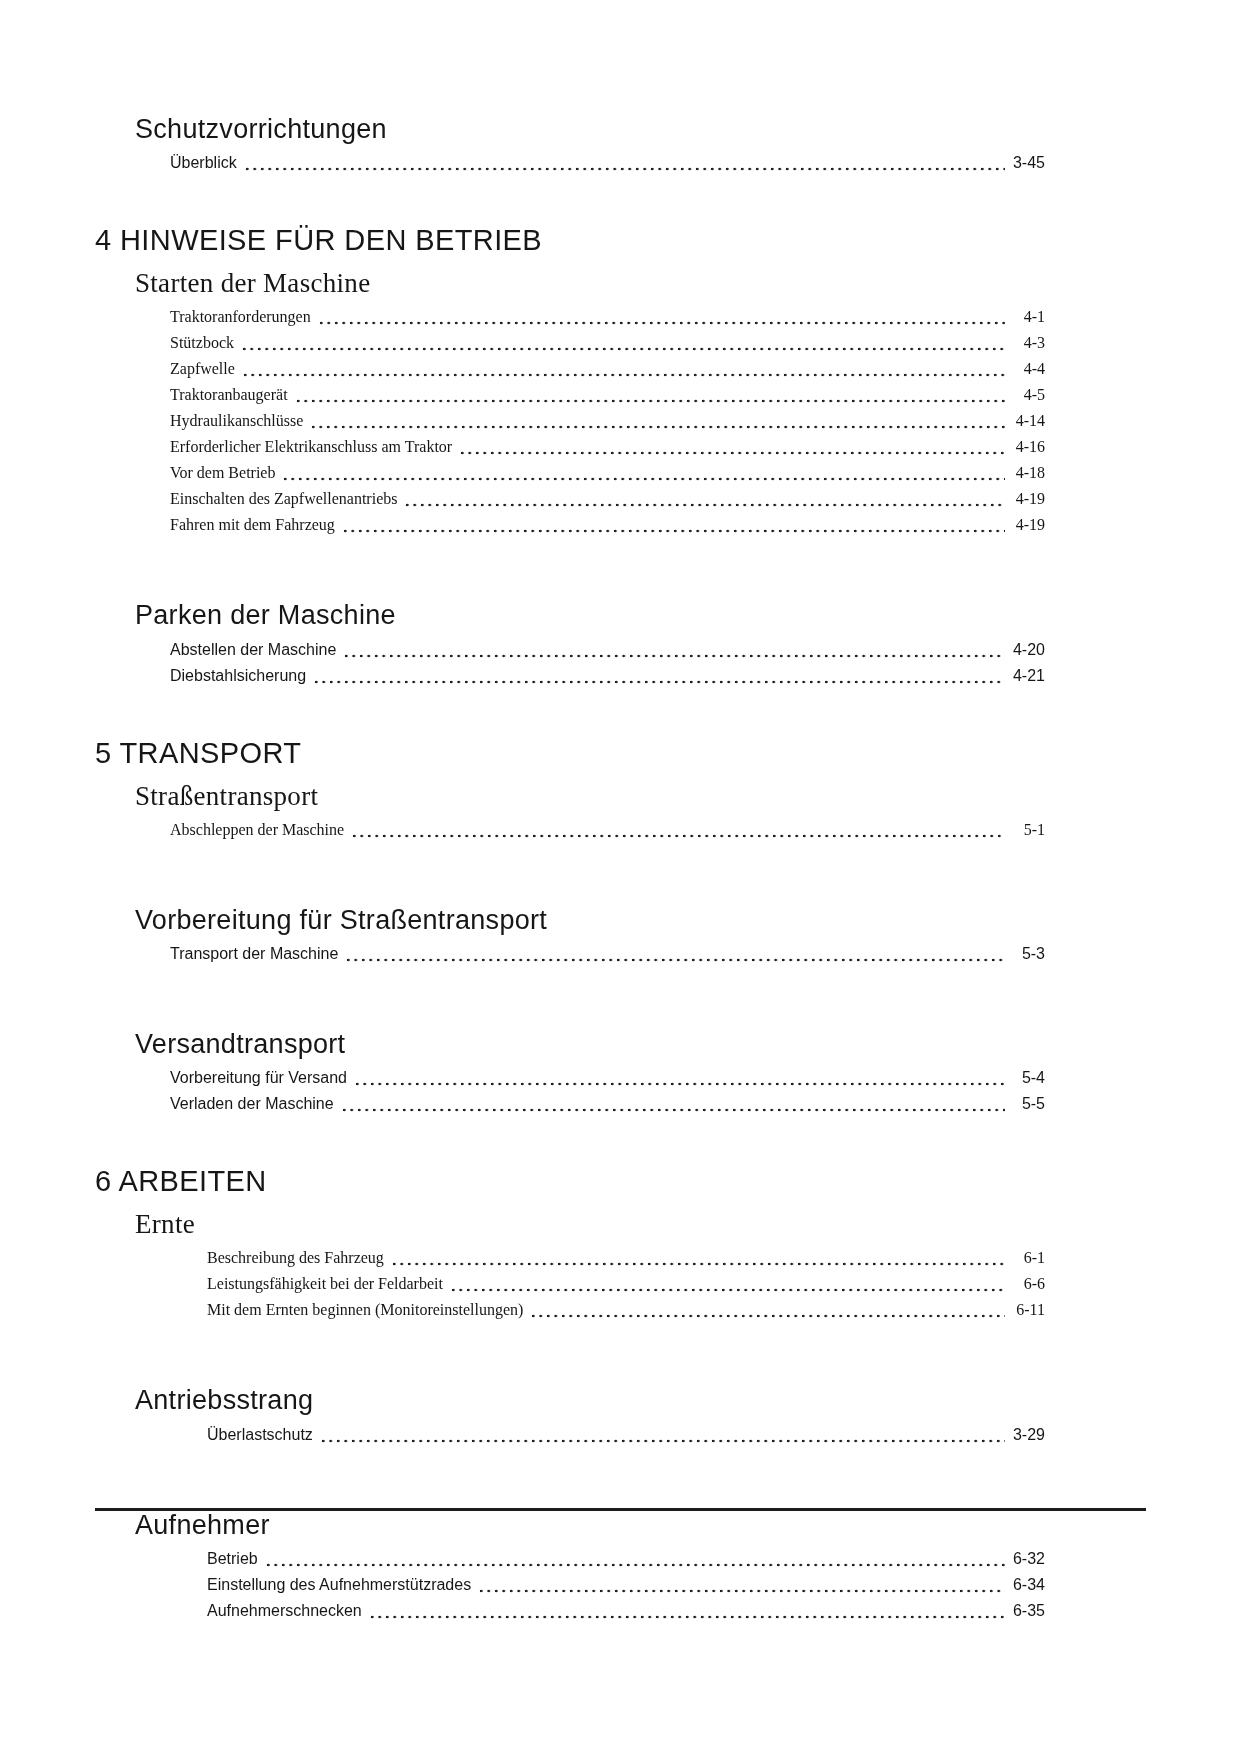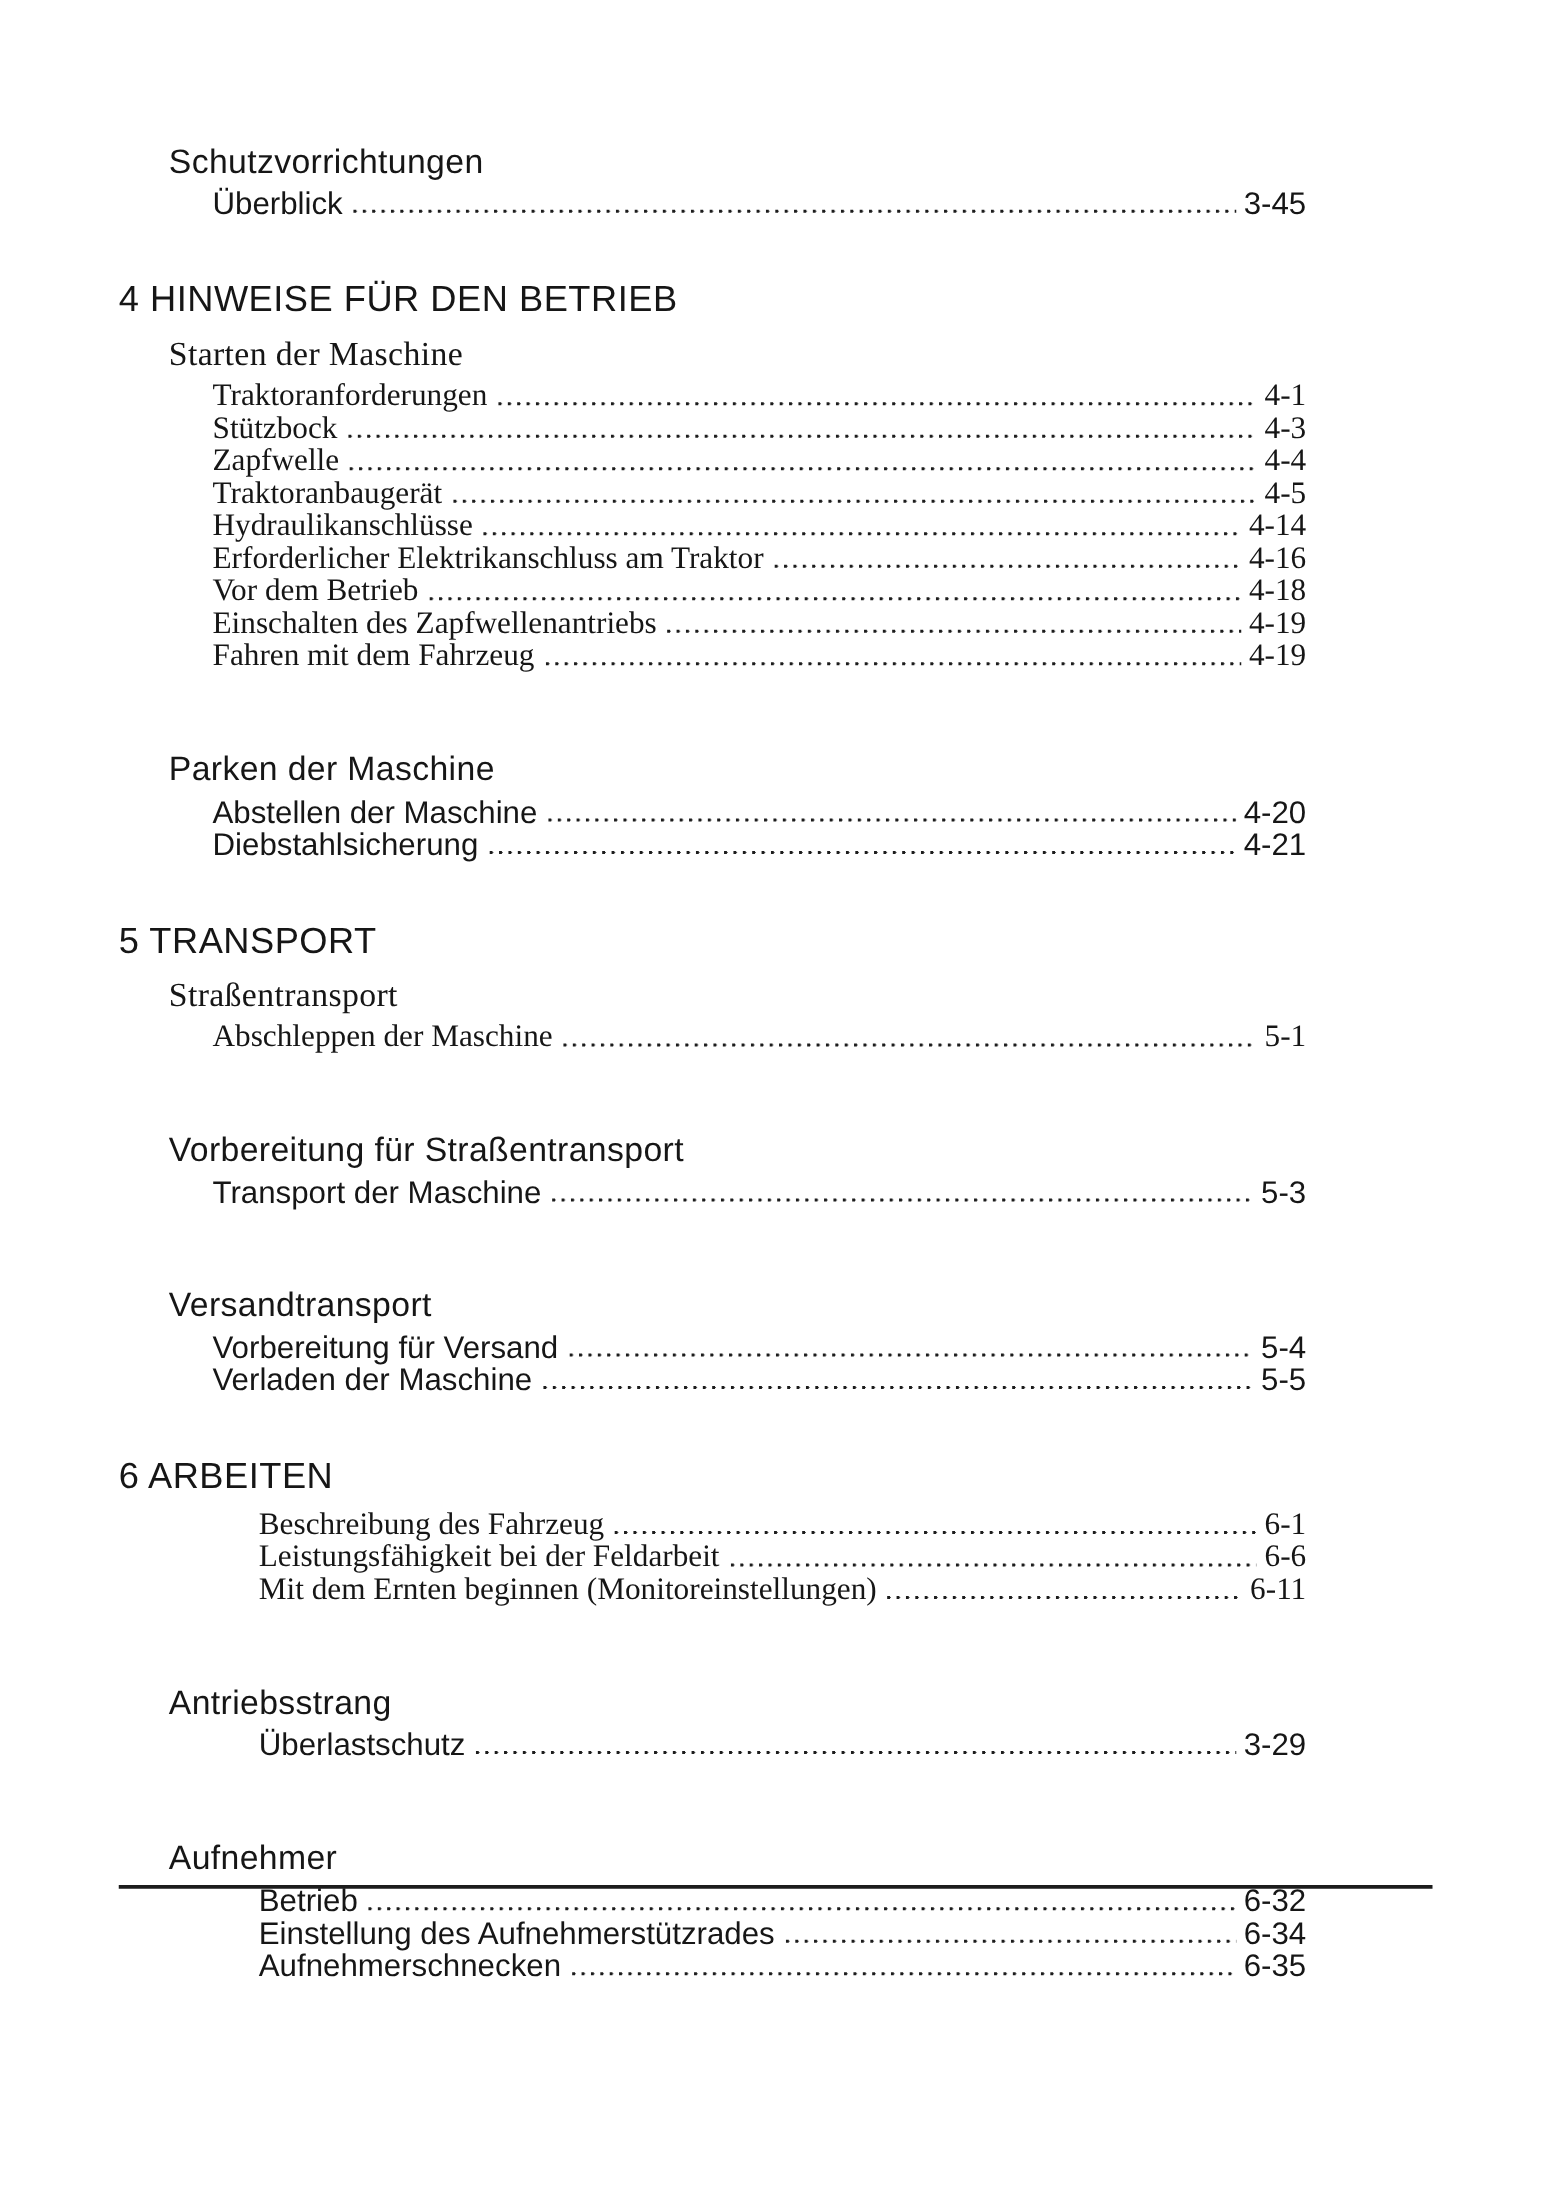--- a/index.html
+++ b/index.html
@@ -37,21 +37,21 @@
     line-height: 1.3;
     margin-left: 40px;
     letter-spacing: 0.3px;
   }
 
   .entries { width: 950px; margin-top: 3px; }
   .entry {
     display: flex;
     align-items: flex-end;
     padding-left: 75px;
-    font-size: 25px;
+    font-size: 16px;
     line-height: 26px;
   }
   .toc-section.deep .entry { padding-left: 112px; }
 
   .entry-label { white-space: nowrap; flex: 0 0 auto; }
   .leader {
     flex: 1 1 auto;
     height: 4px;
     align-self: flex-end;
     margin: 0 6px 5px 8px;
@@ -187,20 +187,21 @@
   </div>
           <div class="entry">
     <span class="entry-label">Verladen der Maschine</span>
     <span class="leader"></span>
     <span class="entry-page">5-5</span>
   </div>
         </div>
   </section>
       <h1 class="chapter-title">6 ARBEITEN</h1>
       <section class="toc-section deep">
+    <h2 class="section-title">Ernte</h2>
     <div class="entries">
           <div class="entry">
     <span class="entry-label">Beschreibung des Fahrzeug</span>
     <span class="leader"></span>
     <span class="entry-page">6-1</span>
   </div>
           <div class="entry">
     <span class="entry-label">Leistungsfähigkeit bei der Feldarbeit</span>
     <span class="leader"></span>
     <span class="entry-page">6-6</span>

